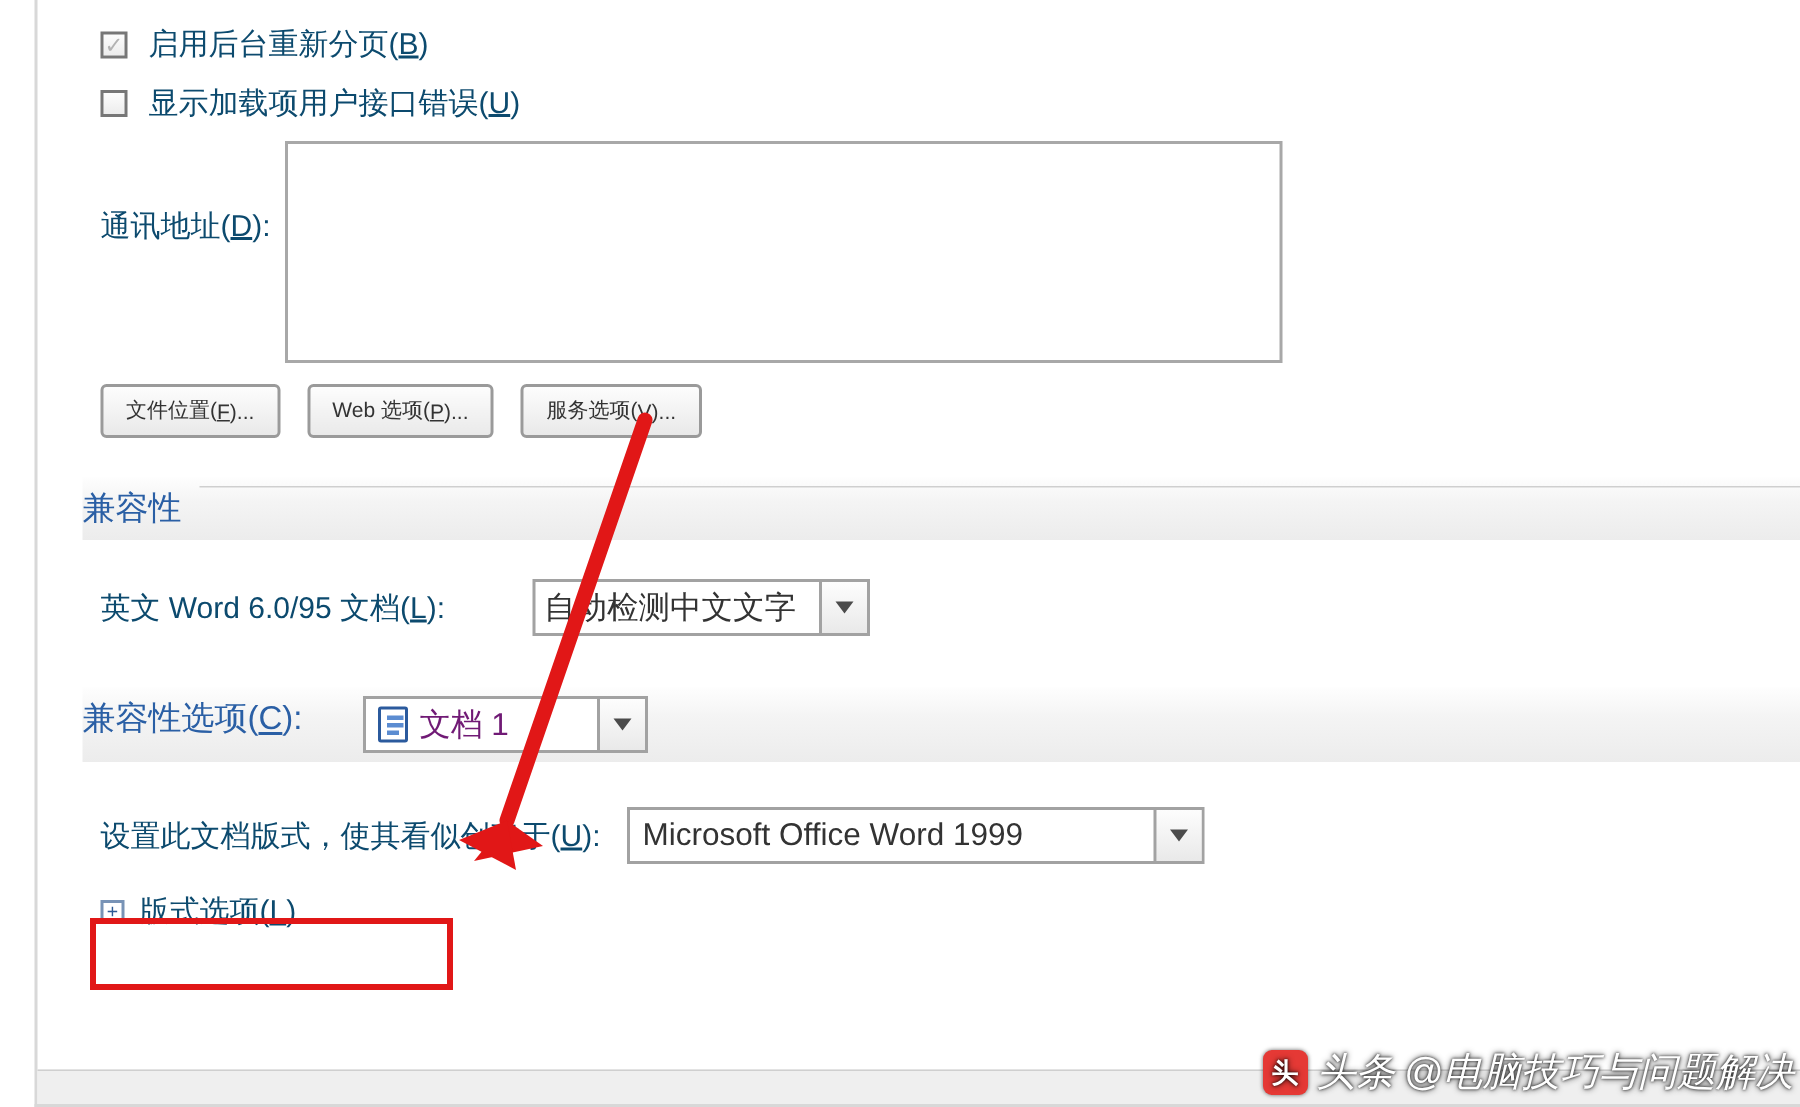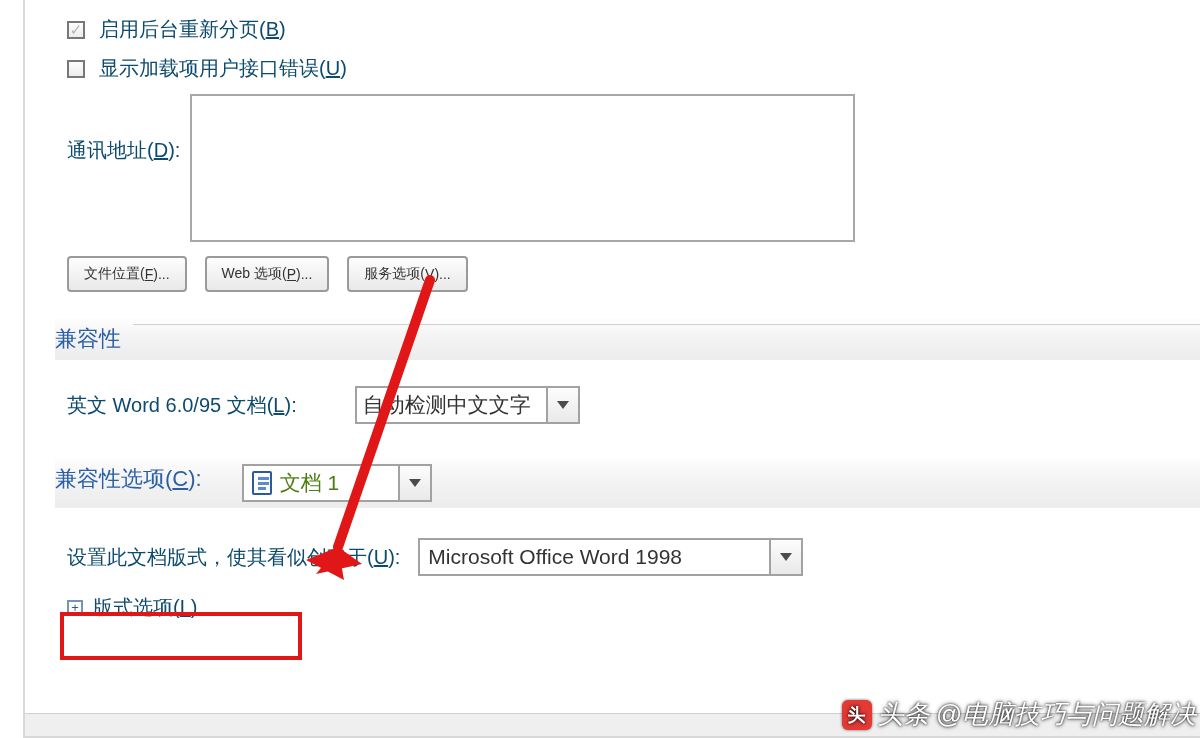--- a/index.html
+++ b/index.html
@@ -219,34 +219,34 @@
   </div>
 
   <div class="section-h" style="margin-top:34px;margin-left:-12px;">
     <span>
       <span>兼容性选项(</span><span class="u">C</span><span>):</span>
     </span>
     <span style="width:24px;"></span>
     <div class="dd" style="width:190px;height:38px;color:#333;">
       <span class="dd-text" style="flex:1;">
         <span class="doc-icon"></span>
-        <span style="color:#4d7c0f">文档 1</span>
+        <span style="color:#701a75">文档 1</span>
       </span>
       <span class="dd-btn">
           <span class="tri-down"></span>
         </span>
     </div>
   </div>
 
   <div class="row" style="margin-top:30px;">
     <span class="label" style="margin-right:18px;">
       <span>设置此文档版式，使其看似创建于(</span><span class="u">U</span><span>):</span>
     </span>
     <div class="dd" style="width:385px;height:38px;">
-      <span class="dd-text" style="flex:1;">Microsoft Office Word 1998</span>
+      <span class="dd-text" style="flex:1;">Microsoft Office Word 1999</span>
       <span class="dd-btn">
           <span class="tri-down"></span>
         </span>
     </div>
   </div>
 
   <div class="row" style="margin-top:18px;">
     <span class="plus-box">+</span>
     <span class="label">
       <span>版式选项(</span><span class="u">L</span><span>)</span>

